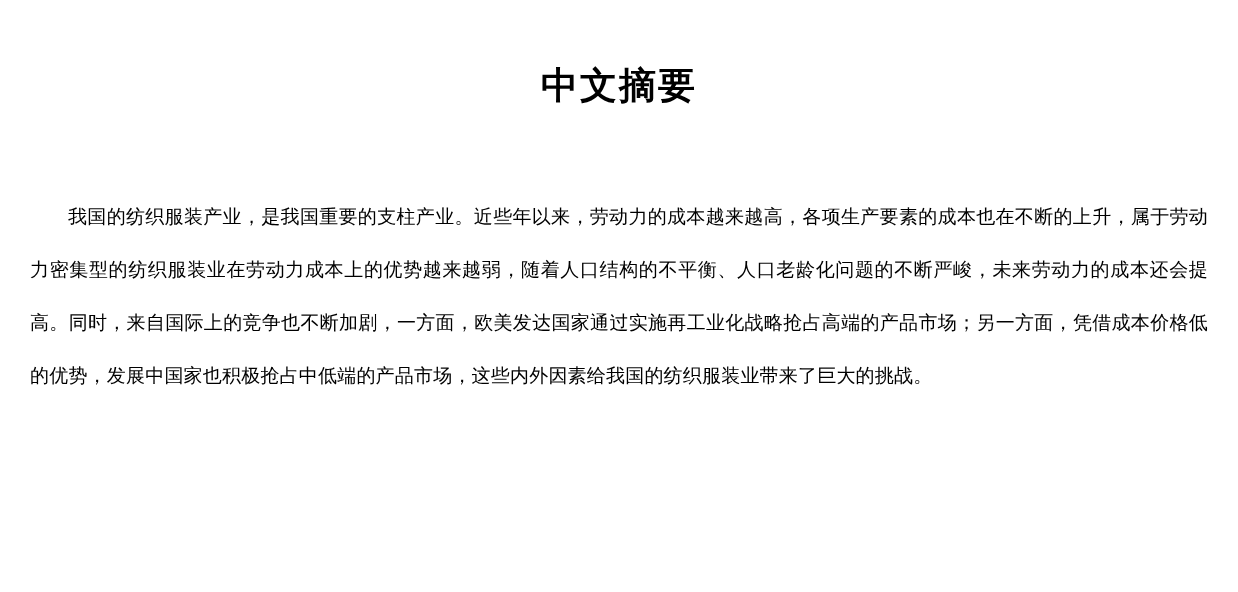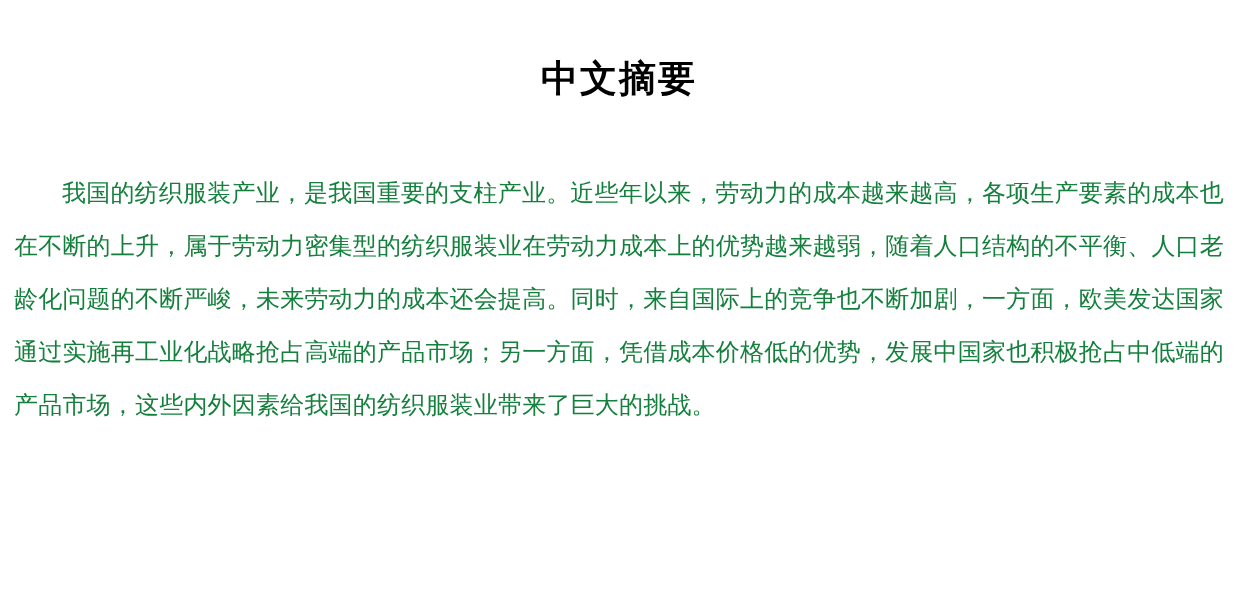--- a/index.html
+++ b/index.html
@@ -11,43 +11,43 @@
     width: 1238px;
     height: 592px;
     font-family: "Liberation Serif", "DejaVu Serif", serif;
     color: #000000;
     overflow: hidden;
   }
   .page {
     width: 1238px;
     height: 592px;
     box-sizing: border-box;
-    padding: 1px 14px;
+    padding: 8px 14px;
     position: relative;
   }
   .doc-title {
     text-align: center;
     font-family: "DejaVu Sans", "Liberation Sans", sans-serif;
     font-weight: bold;
     font-size: 37px;
     letter-spacing: 2px;
     margin: 0;
     padding-top: 56px;
     line-height: 1.2;
     color: #000000;
   }
   .abstract-body {
-    margin: 0;
+    margin: 16px;
     padding-top: 66px;
-    font-size: 24px;
+    font-size: 19px;
     line-height: 53px;
     text-align: justify;
     text-justify: inter-ideograph;
     text-indent: 2em;
-    color: #15803d;
+    color: #000000;
     letter-spacing: 0.2px;
     word-break: break-all;
   }
 </style>
 </head>
 <body>
 
 <div class="page">
   <h1 class="doc-title">中文摘要</h1>
   <p class="abstract-body">我国的纺织服装产业，是我国重要的支柱产业。近些年以来，劳动力的成本越来越高，各项生产要素的成本也在不断的上升，属于劳动力密集型的纺织服装业在劳动力成本上的优势越来越弱，随着人口结构的不平衡、人口老龄化问题的不断严峻，未来劳动力的成本还会提高。同时，来自国际上的竞争也不断加剧，一方面，欧美发达国家通过实施再工业化战略抢占高端的产品市场；另一方面，凭借成本价格低的优势，发展中国家也积极抢占中低端的产品市场，这些内外因素给我国的纺织服装业带来了巨大的挑战。</p>

